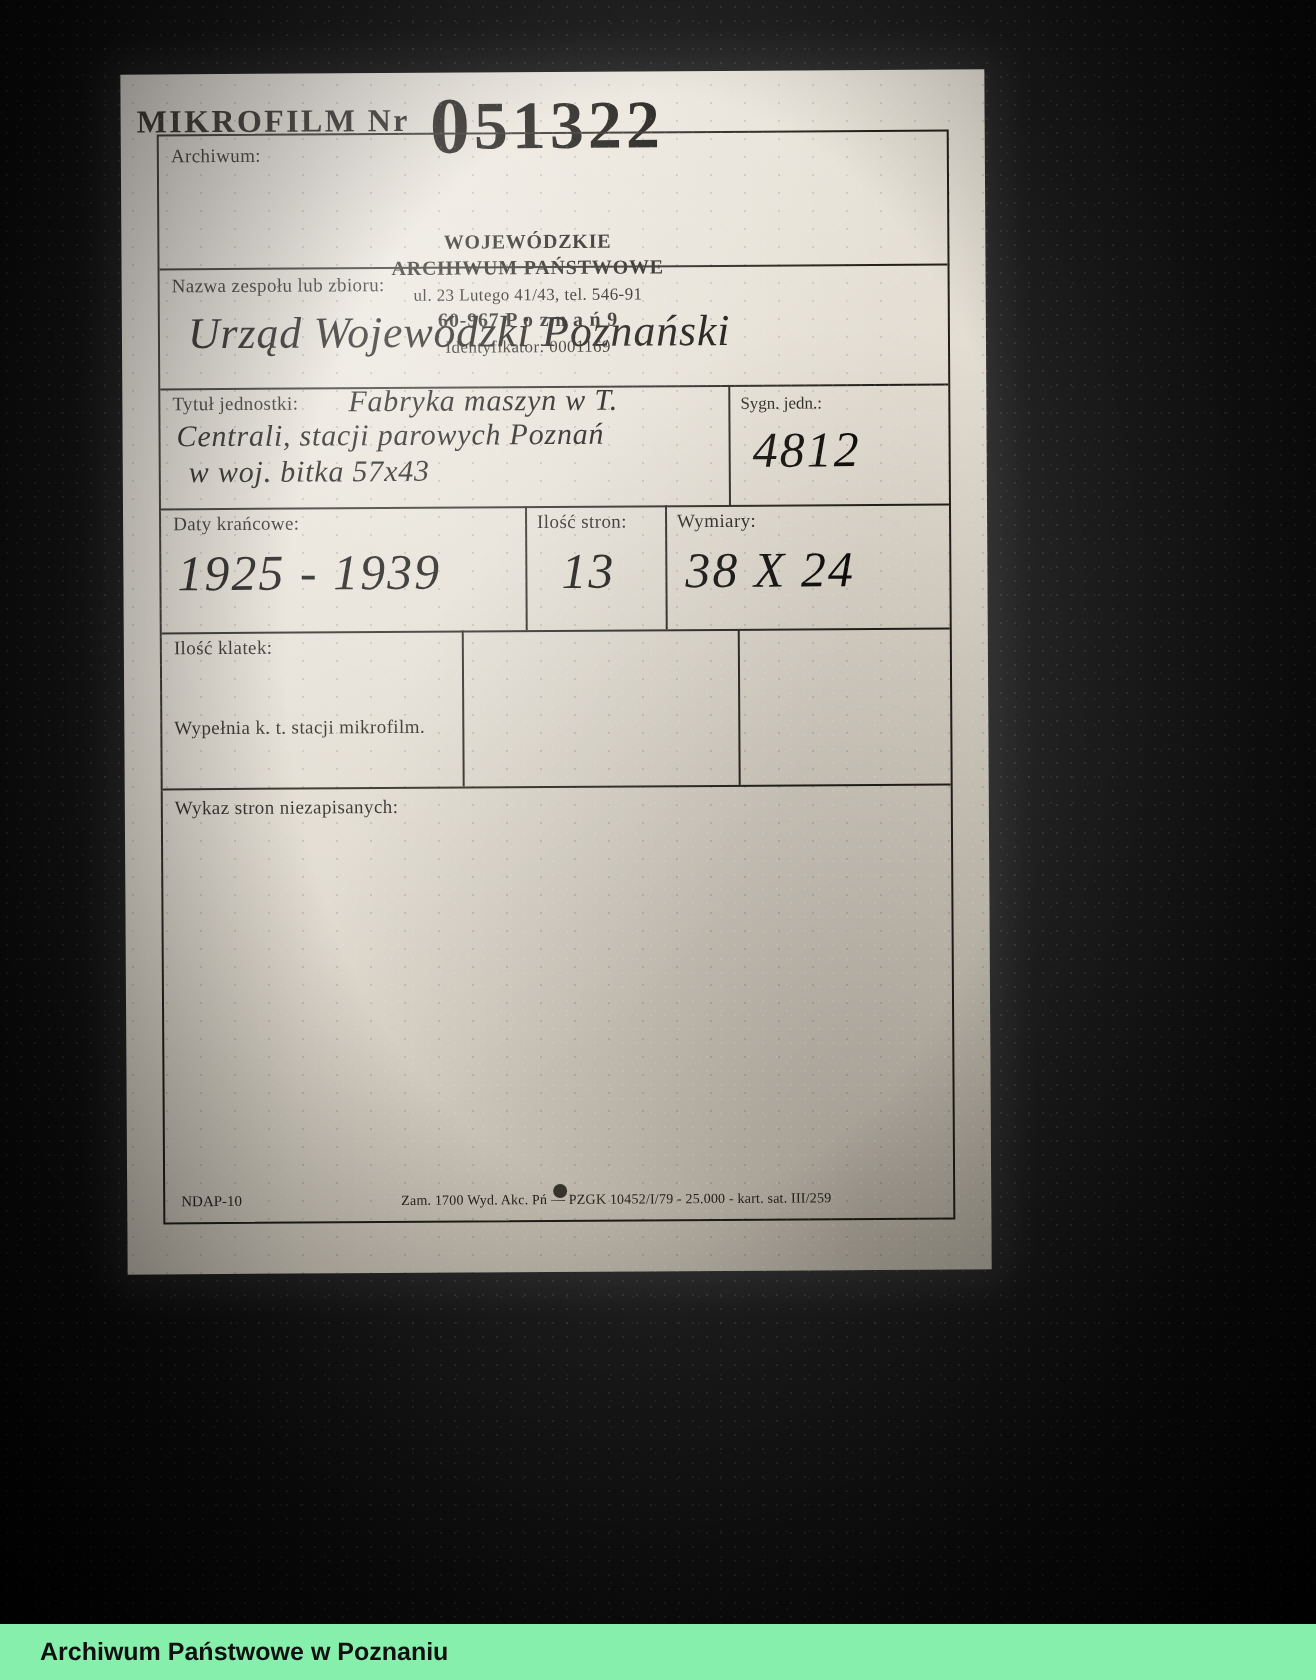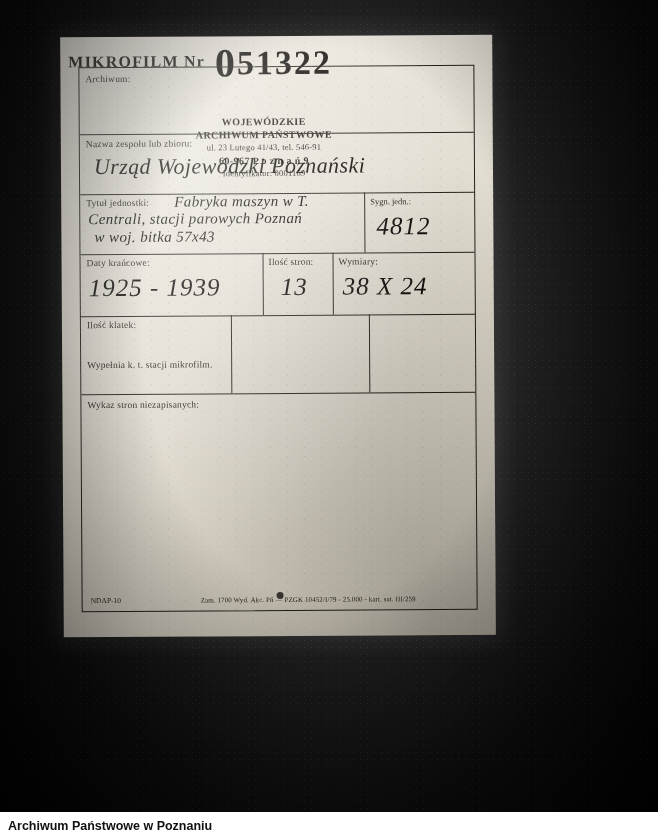--- a/index.html
+++ b/index.html
@@ -164,24 +164,24 @@
     background: #17140f;
     border-radius: 50%;
     opacity: .8;
   }
 
   
   .caption {
     position: absolute;
     left: 0; bottom: 0;
     width: 658px; height: 28px;
-    background: #ffffff;
+    background: #86efac;
     display: flex;
     align-items: center;
-    padding-left: 8px;
+    padding-left: 20px;
     font-size: 12.5px;
     font-weight: bold;
     color: #111;
   }
 </style>
 </head>
 <body>
 
 <div id="page">
 

